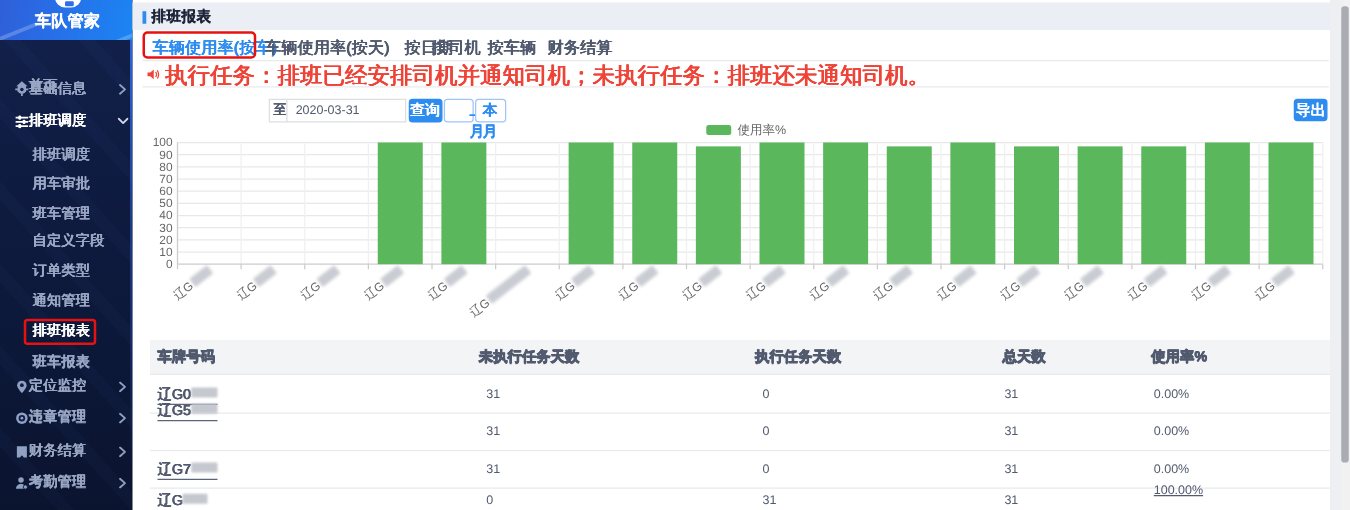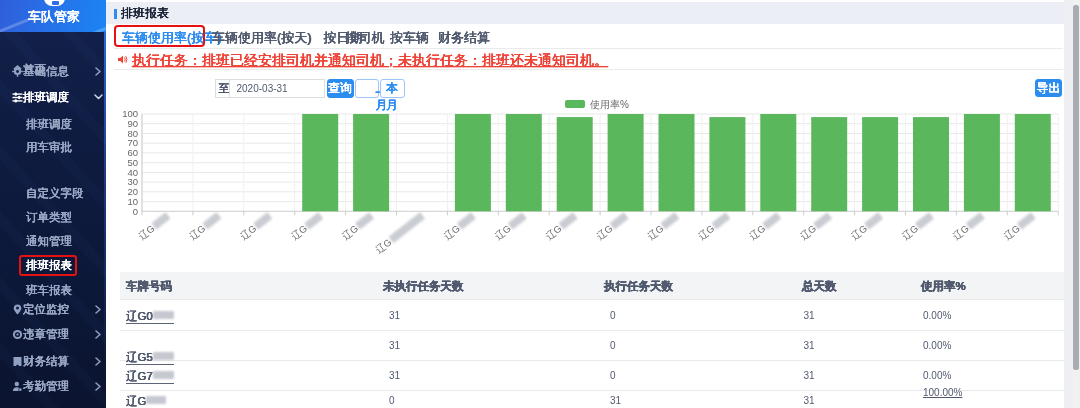--- a/index.html
+++ b/index.html
@@ -33,21 +33,21 @@
 .mi svg.ar { position:absolute; left:94px; top:8px; }
 
 #ct { position:absolute; left:108px; top:0; width:961px; height:408px; background:#fff; }
 #band { position:absolute; left:-2px; top:2px; width:966px; height:22px; background:#ebeef4; }
 #band .bar { position:absolute; left:8px; top:6.5px; width:3px; height:10px; background:#2d8cf0; }
 #band .t { position:absolute; left:15px; top:4.5px; font-size:12px; color:#1c2438; line-height:13px; }
 .tab { position:absolute; top:32px; font-size:13px; color:#515a6e; line-height:12px; }
 .tab.on { color:#2d8cf0; }
 #tabline { position:absolute; left:6px; top:48px; width:949px; height:1px; background:#e8eaec; }
 #notline { position:absolute; left:6px; top:69px; width:949px; height:1px; background:#e8eaec; }
-#notice { position:absolute; left:24px; top:53.5px; font-size:14px; color:#ee4438; line-height:12px;text-decoration:underline; }
+#notice { position:absolute; left:24px; top:53.5px; font-size:18px; color:#ee4438; line-height:12px; }
 .inp { position:absolute; top:79px; height:19px; border:1px solid #dcdee2; background:#fff;
   font-size:10px; color:#515a6e; line-height:17px; padding-left:7px; }
 .btn { position:absolute; top:79px; height:19px; font-size:12px; line-height:17px; text-align:center;
   border-radius:3px; }
 .btn.blue { background:#2d8cf0; color:#fff; border:1px solid #2d8cf0; }
 .btn.ghost { background:#fff; color:#2d8cf0; border:1px solid #9fc4f7; }
 #legend { position:absolute; left:457px; top:100px; width:20px; height:8px; background:#5bb75c; border-radius:2px; }
 #legendt { position:absolute; left:482px; top:99px; font-size:10px; color:#666; line-height:11px; }
 
 #thead { position:absolute; left:12px; top:272px; width:944px; height:28px; background:#f3f4f6;
@@ -108,20 +108,23 @@
       <span class="tx">排班调度</span>
       <svg class="ar" width="9" height="8" viewBox="0 0 9 8">
         <path d="M1 2 L4.5 5.5 L8 2" stroke="#cfd6e8" stroke-width="1.5" fill="none" stroke-linecap="round" stroke-linejoin="round"></path>
       </svg>
     </div>
 <div class="mi sub cjk" style="top:111.5px;">
       <span class="tx">排班调度</span>
     </div>
 <div class="mi sub cjk" style="top:135px;">
       <span class="tx">用车审批</span>
+    </div>
+<div class="mi sub cjk" style="top:158.8px;">
+      <span class="tx">班车管理</span>
     </div>
 <div class="mi sub cjk" style="top:180.5px;">
       <span class="tx">自定义字段</span>
     </div>
 <div class="mi sub cjk" style="top:204.5px;">
       <span class="tx">订单类型</span>
     </div>
 <div class="mi sub cjk" style="top:229px;">
       <span class="tx">通知管理</span>
     </div>
@@ -364,21 +367,21 @@
   <div class="th cjk" style="left:694px;">总天数</div>
   <div class="th cjk" style="left:813px;">使用率%</div>
   <div class="rline" style="top:330px;"></div>
   <div class="rline" style="top:360px;"></div>
   <div class="rline" style="top:390px;"></div>
 <div class="td plate cjk" style="left:18px; top:309.5px;"><i>辽G0<span class="blur1" style="width:21px;"></span></i></div>
 <div class="td" style="left:281px; top:309.5px;">31</div>
 <div class="td" style="left:502px; top:309.5px;">0</div>
 <div class="td" style="left:695.5px; top:309.5px;">31</div>
 <div class="td" style="left:815px; top:309.5px;">0.00%</div>
-<div class="td plate cjk" style="left:18px; top:351px;"><i>辽G5<span class="blur1" style="width:21px;"></span></i></div>
+<div class="td plate cjk" style="left:18px; top:323px;"><i>辽G5<span class="blur1" style="width:21px;"></span></i></div>
 <div class="td" style="left:281px; top:339.5px;">31</div>
 <div class="td" style="left:502px; top:339.5px;">0</div>
 <div class="td" style="left:695.5px; top:339.5px;">31</div>
 <div class="td" style="left:815px; top:339.5px;">0.00%</div>
 <div class="td plate cjk" style="left:18px; top:369.5px;"><i>辽G7<span class="blur1" style="width:21px;"></span></i></div>
 <div class="td" style="left:281px; top:369.5px;">31</div>
 <div class="td" style="left:502px; top:369.5px;">0</div>
 <div class="td" style="left:695.5px; top:369.5px;">31</div>
 <div class="td" style="left:815px; top:369.5px;">0.00%</div>
 <div class="td plate cjk" style="left:18px; top:394.5px;"><i>辽G<span class="blur1" style="width:20px;"></span></i></div>

